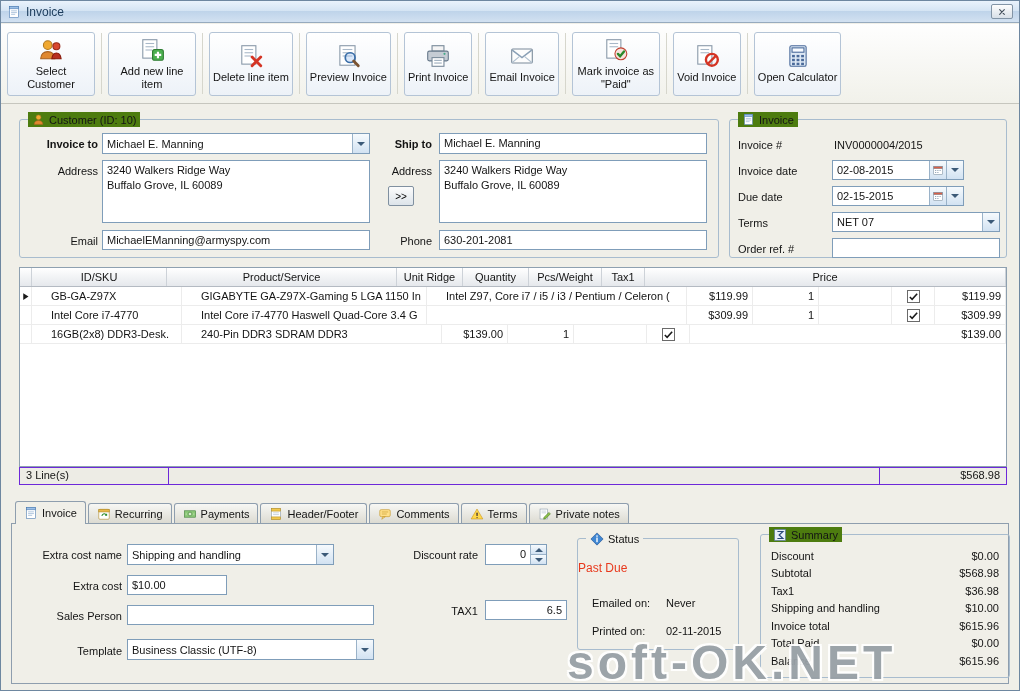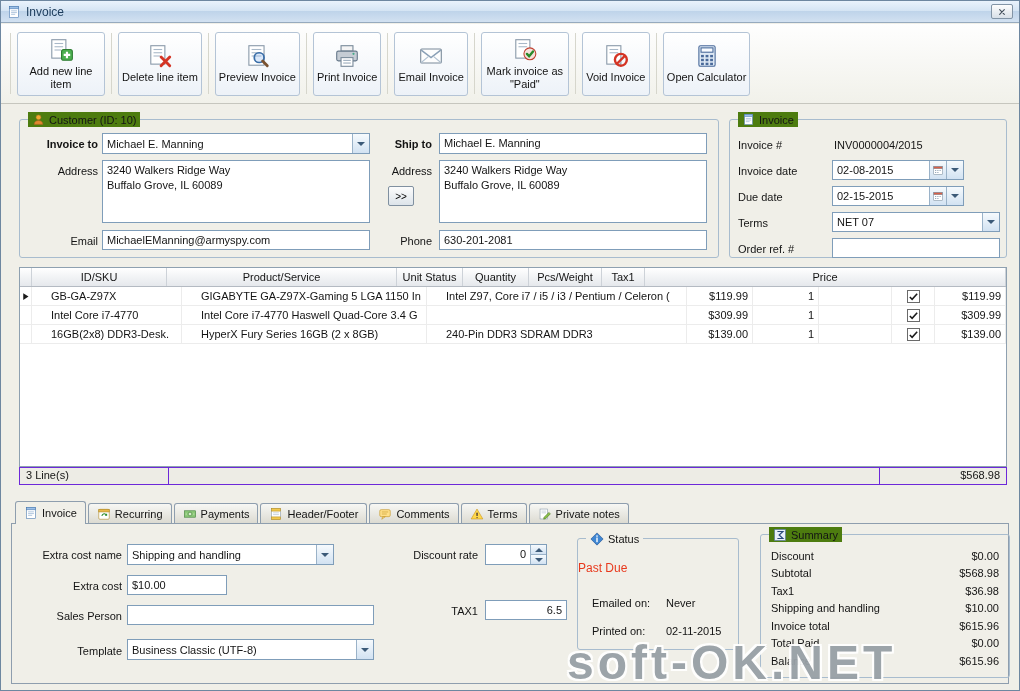--- a/index.html
+++ b/index.html
@@ -115,20 +115,31 @@
     <span class="close-btn">
         <span class="icon" style="width:8px;height:8px">
           <svg viewBox="0 0 24 24">
             <path d="M5 5l14 14M19 5L5 19" stroke="#44505c" stroke-width="3.4" stroke-linecap="round" fill="none"></path>
           </svg>
         </span>
       </span>
   </div>
 
   <div class="toolbar" id="toolbar">
+      <div class="tbtn">
+        <span class="icon" style="width:26px;height:26px">
+          <svg viewBox="0 0 24 24">
+            <circle cx="9" cy="7.5" r="4" fill="#f0a830" stroke="#b07820"></circle>
+            <path d="M2.5 20c0-4.2 2.9-6.5 6.5-6.5s6.5 2.3 6.5 6.5z" fill="#e08830" stroke="#a86020"></path>
+            <circle cx="17" cy="8.5" r="3.2" fill="#d84830" stroke="#982818"></circle>
+            <path d="M12.8 20c.4-3.4 1.9-5.2 4.2-5.2 2.3 0 3.9 1.8 4.3 5.2z" fill="#b83020" stroke="#881808"></path>
+          </svg>
+        </span>
+        <span class="tlabel">Select Customer</span>
+      </div>
       <div class="tsep"></div>
       <div class="tbtn">
         <span class="icon" style="width:26px;height:26px">
           <svg viewBox="0 0 24 24">
             <rect x="3.5" y="2.5" width="13" height="17" fill="#fff" stroke="#8898a8"></rect>
             <line x1="6" y1="6" x2="14" y2="6" stroke="#a8b8c8"></line>
             <line x1="6" y1="9" x2="14" y2="9" stroke="#a8b8c8"></line>
             <line x1="6" y1="12" x2="12" y2="12" stroke="#a8b8c8"></line>
             <rect x="12.5" y="11.5" width="10" height="10" rx="2" fill="#4caf50" stroke="#2e7d32"></rect>
             <path d="M17.5 13.5v6M14.5 16.5h6" stroke="#fff" stroke-width="2" fill="none"></path>
@@ -341,21 +352,21 @@
         <div class="lbl" style="left:8px;top:122px;width:90px">Order ref. #</div>
         <div class="tb" style="left:102px;top:118px;width:168px;height:20px"></div>
       </div>
   </div>
 
   <div class="table">
     <div class="trow thead" id="thead">
         <div class="tc h" style="width:12px"></div>
         <div class="tc h" style="width:135px">ID/SKU</div>
         <div class="tc h" style="width:230px">Product/Service</div>
-        <div class="tc h" style="width:66px">Unit Status</div>
+        <div class="tc h" style="width:66px">Unit Ridge</div>
         <div class="tc h" style="width:66px">Quantity</div>
         <div class="tc h" style="width:73px">Pcs/Weight</div>
         <div class="tc h" style="width:43px">Tax1</div>
         <div class="tc h" style="flex:1">Price</div>
       </div>
     <div id="tbody">
         <div class="trow">
           <div class="tc c" style="width:12px;padding:0">
             <span class="icon" style="width:9px;height:9px">
               <svg viewBox="0 0 24 24">
@@ -395,21 +406,20 @@
                   <path d="M4 13l5 5L20 6" fill="none" stroke="#1a1a1a" stroke-width="3.4"></path>
                 </svg>
               </span>
             </span>
           </div>
           <div class="tc r" style="flex:1">$309.99</div>
         </div>
         <div class="trow">
           <div class="tc c" style="width:12px;padding:0"></div>
           <div class="tc l" style="width:135px">16GB(2x8) DDR3-Desk.</div>
-          <div class="tc l" style="width:230px">HyperX Fury Series 16GB (2 x 8GB)</div>
           <div class="tc l" style="width:245px">240-Pin DDR3 SDRAM DDR3</div>
           <div class="tc r" style="width:66px">$139.00</div>
           <div class="tc r" style="width:66px">1</div>
           <div class="tc r" style="width:73px"></div>
           <div class="tc c" style="width:43px">
             <span class="cb">
               <span class="icon" style="width:11px;height:11px">
                 <svg viewBox="0 0 24 24">
                   <path d="M4 13l5 5L20 6" fill="none" stroke="#1a1a1a" stroke-width="3.4"></path>
                 </svg>

